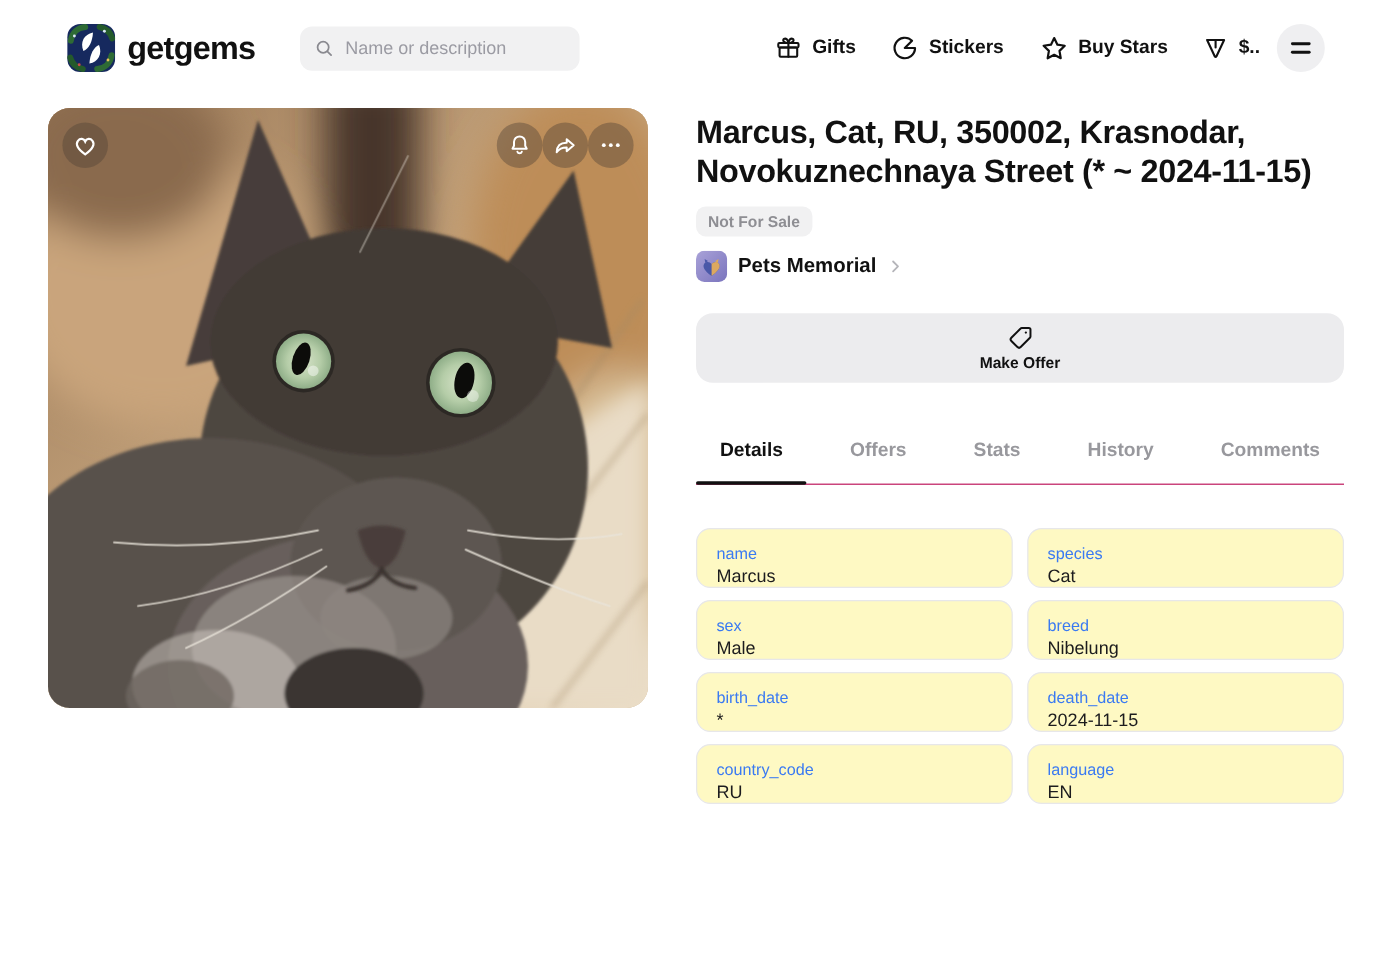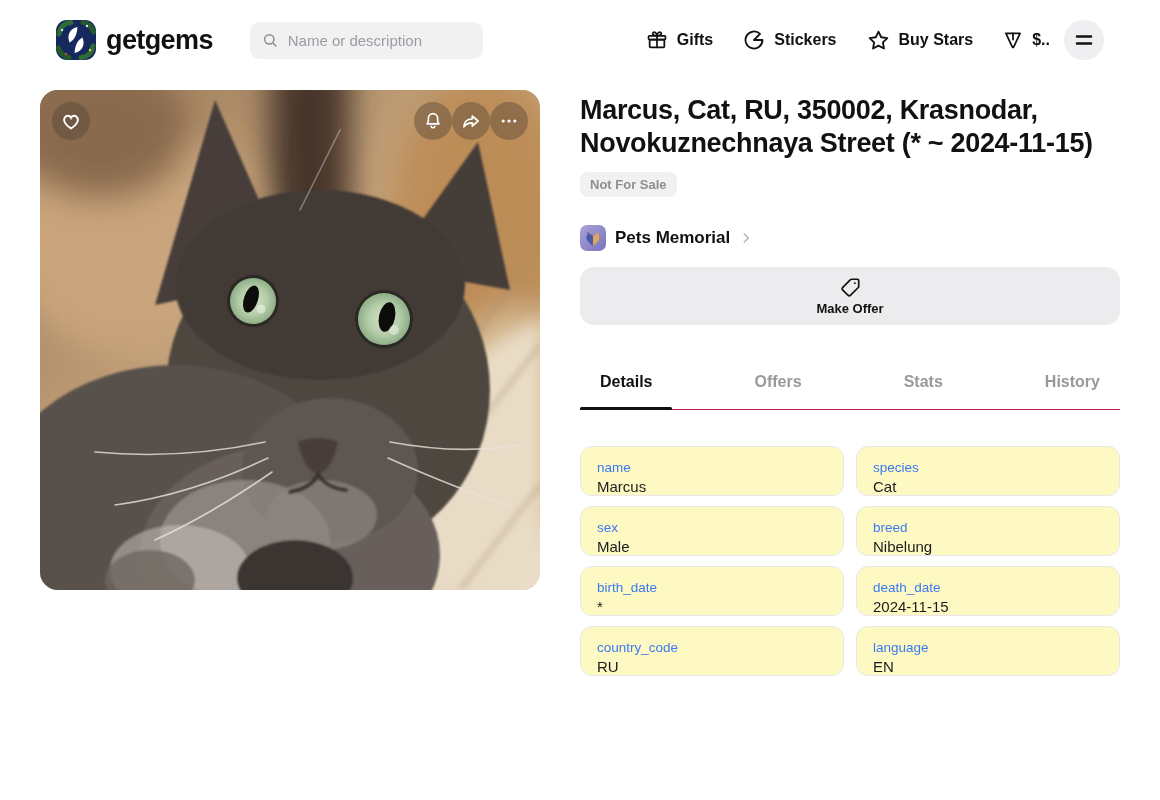--- a/index.html
+++ b/index.html
@@ -54,25 +54,25 @@
   .fav { left:12px; }
   .actions { position:absolute; top:12px; right:12px; display:flex; }
   .actions .overlay-btn { position:static; }
 
   .details { width:540px; }
   .title { margin:4px 0 0; font-size:27px; font-weight:700; line-height:33px; letter-spacing:-0.3px; }
   .badge {
     display:inline-block; margin-top:12px; padding:5px 10px; border-radius:8px;
     background:#f1f1f2; color:#8e8e93; font-size:13px; font-weight:600;
   }
-  .collection { display:flex; align-items:center; gap:9px; margin-top:28px; cursor:pointer; }
+  .collection { display:flex; align-items:center; gap:9px; margin-top:12px; cursor:pointer; }
   .collection-avatar { width:26px; height:26px; flex:none; }
   .collection-name { font-size:17px; font-weight:700; }
   .offer-btn {
-    margin-top:16px; width:100%; height:58px; border:none; border-radius:14px;
+    margin-top:26px; width:100%; height:58px; border:none; border-radius:14px;
     background:#ececee; display:flex; flex-direction:column; align-items:center;
     justify-content:center; gap:3px; cursor:pointer;
   }
   .offer-label { font-size:13px; font-weight:700; color:#111; }
 
   .tabs { margin-top:48px; display:flex; justify-content:space-between; border-bottom:1px solid #be185d; }
   .tab {
     background:none; border:none; padding:0 20px 18px; position:relative;
     font-size:16px; font-weight:700; color:#98989d; cursor:pointer;
   }
@@ -316,20 +316,21 @@
     <div class="tabs">
 
         <button class="tab active">Details</button>
 
         <button class="tab">Offers</button>
 
         <button class="tab">Stats</button>
 
         <button class="tab">History</button>
 
+        <button class="tab">Comments</button>
       </div>
 
     <div class="attr-section">
       <div class="attr-grid">
 
           <div class="attr-card">
             <div class="attr-label">name</div>
             <div class="attr-value">Marcus</div>
           </div>
 

